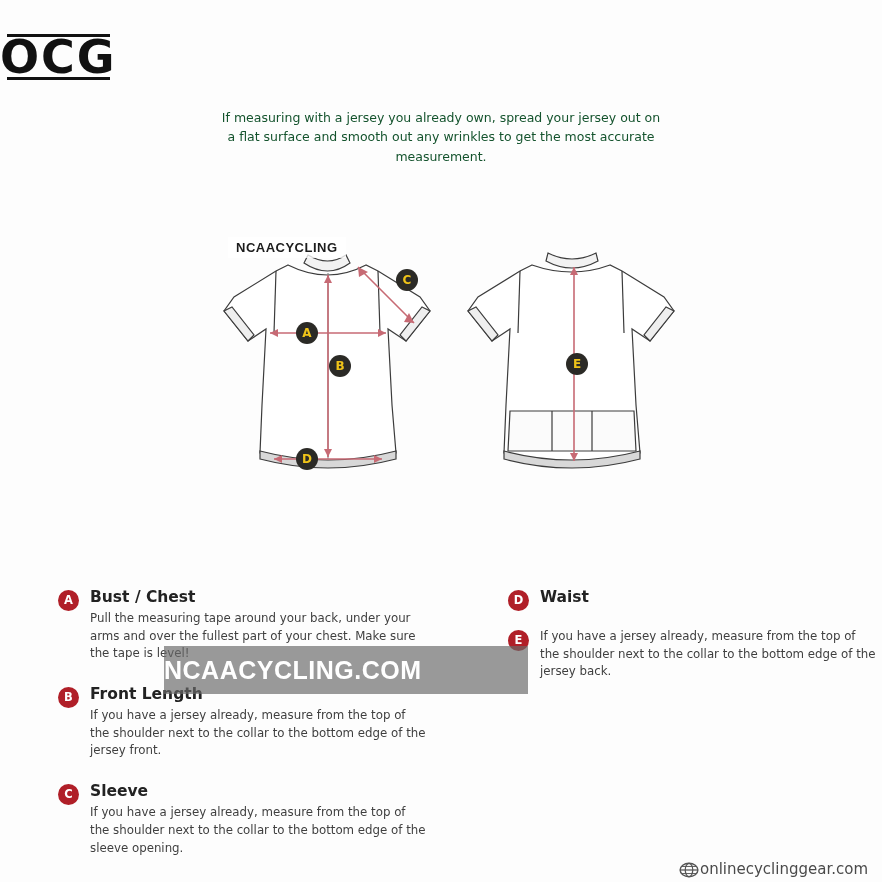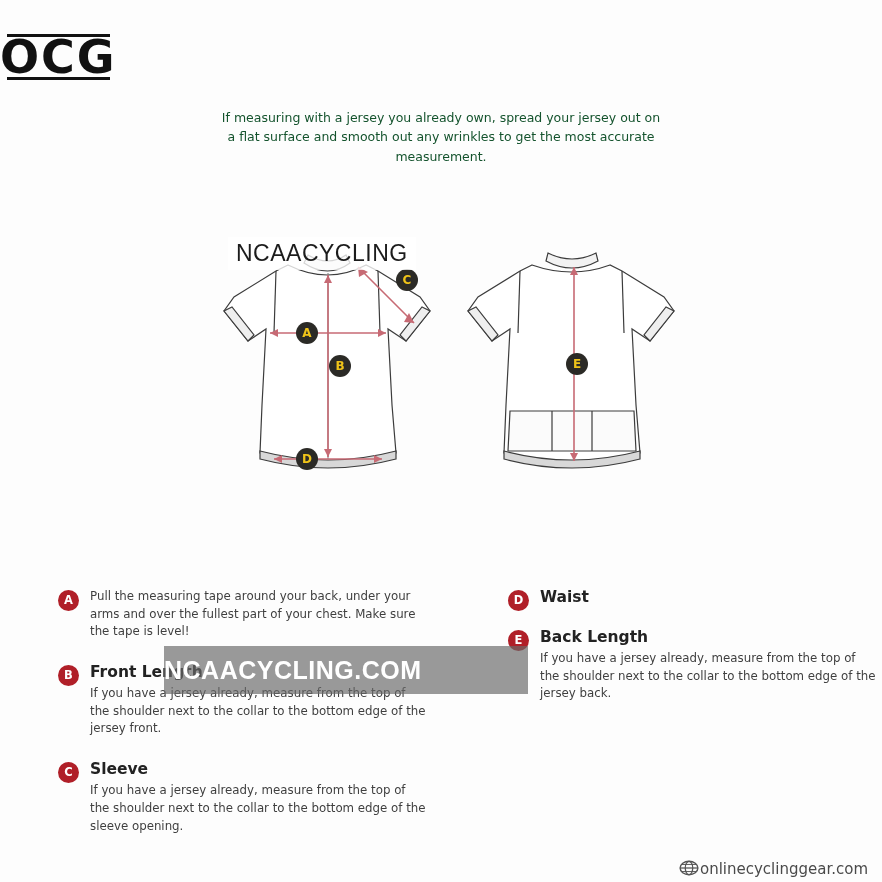--- a/index.html
+++ b/index.html
@@ -148,22 +148,22 @@
     font-family: "DejaVu Sans", sans-serif;
   }
 
   
   .wm-top {
     position: absolute;
     left: 228px;
     top: 237px;
     background: rgba(255,255,255,0.78);
     padding: 3px 8px;
-    font-size: 23px;
-    font-weight: normal;
+    font-size: 13px;
+    font-weight: bold;
     letter-spacing: 0.5px;
     color: #1c1c1c;
     font-family: "Liberation Sans", sans-serif;
     z-index: 20;
   }
   .wm-mid {
     position: absolute;
     left: 164px;
     top: 646px;
     width: 364px;
@@ -178,21 +178,21 @@
     font-family: "Liberation Sans", sans-serif;
     z-index: 20;
   }
 
   
   .footer {
     position: absolute;
     right: 14px;
     bottom: 4px;
     display: flex;
-    align-items: flex-start;
+    align-items: flex-end;
     gap: 0;
     z-index: 10;
   }
   .footer .globe {
     width: 22px;
     height: 16px;
     flex: 0 0 auto;
   }
   .footer .url {
     font-size: 15px;
@@ -286,20 +286,21 @@
   <div class="badge B">B</div>
   <div class="badge C">C</div>
   <div class="badge D">D</div>
   <div class="badge E">E</div>
 
   <div class="legend">
 
     <div class="legend-col left">
       <div class="entry">
         <div class="marker">A</div>
+        <div class="title">Bust / Chest</div>
         <div class="desc">Pull the measuring tape around your back, under your arms and over the fullest part of your chest. Make sure the tape is level!</div>
       </div>
       <div class="entry">
         <div class="marker">B</div>
         <div class="title">Front Length</div>
         <div class="desc">If you have a jersey already, measure from the top of the shoulder next to the collar to the bottom edge of the jersey front.</div>
       </div>
       <div class="entry">
         <div class="marker">C</div>
         <div class="title">Sleeve</div>
@@ -307,21 +308,20 @@
       </div>
     </div>
 
     <div class="legend-col right">
       <div class="entry">
         <div class="marker">D</div>
         <div class="title">Waist</div>
       </div>
       <div class="entry">
         <div class="marker">E</div>
-        <div class="title">Back Length</div>
         <div class="desc">If you have a jersey already, measure from the top of the shoulder next to the collar to the bottom edge of the jersey back.</div>
       </div>
     </div>
   </div>
 
   <div class="wm-top">NCAACYCLING</div>
   <div class="wm-mid">NCAACYCLING.COM</div>
 
   <div class="footer">
     <svg class="globe" viewBox="0 0 24 18">

